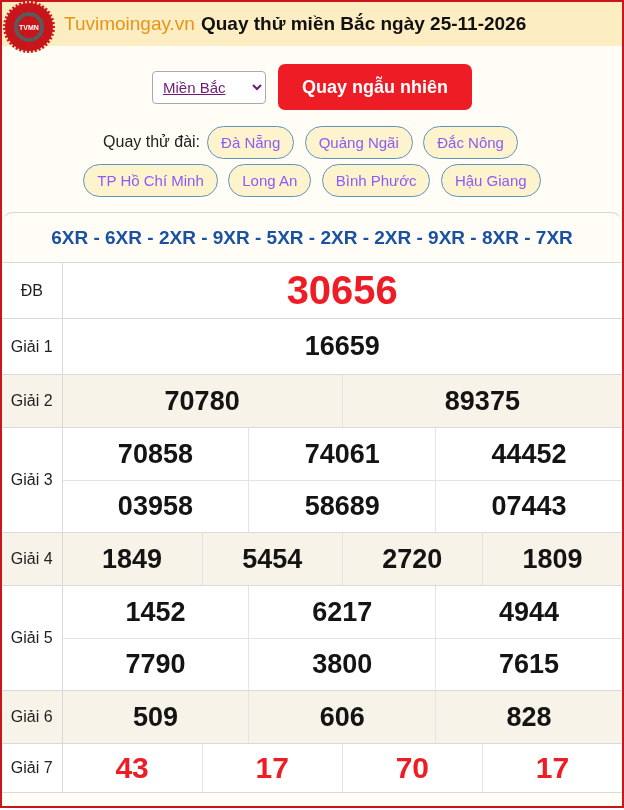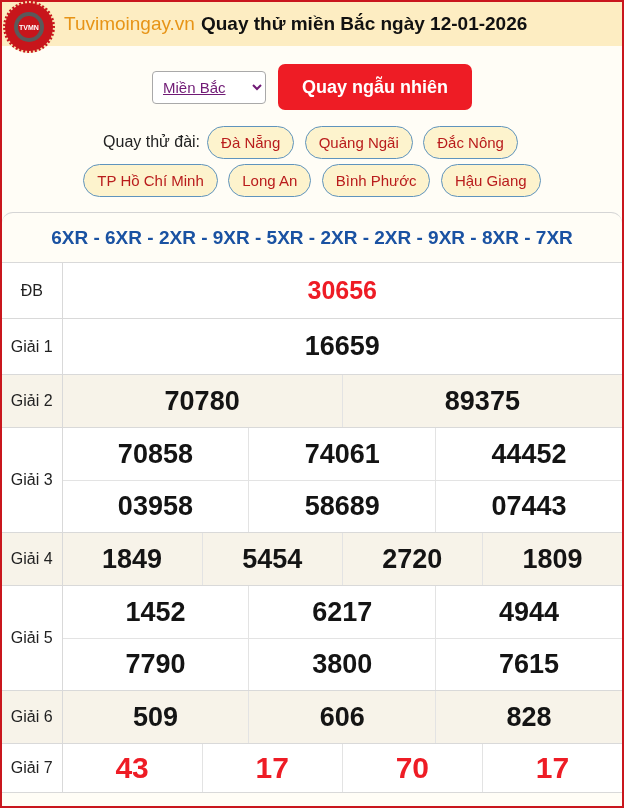--- a/index.html
+++ b/index.html
@@ -65,21 +65,21 @@
   
   .stations {
     margin-top: 13px; text-align: center;
     padding: 0 30px; line-height: 38px;
   }
   .stations-label { font-size: 16px; color: #222; margin-right: 4px; }
   .station-pill {
     display: inline-block; margin: 0 3px;
     padding: 6px 13px; border-radius: 17px;
     background: #fdf3cd; border: 1px solid #5f94bd;
-    color: #b91c1c; font-size: 15px; line-height: 19px;
+    color: #8b5cf6; font-size: 15px; line-height: 19px;
     cursor: pointer; vertical-align: middle;
   }
   
   .results-section { margin-top: 13px; border-top: 1px solid #d5d5d5; border-radius: 11px; }
   .spin-sequence {
     text-align: center; padding: 14px 0 13px;
     color: #1a52a2; font-size: 19px; font-weight: bold;
   }
   table.results { width: 100%; border-collapse: collapse; }
   table.results tr { border-top: 1px solid #d9d9d9; }
@@ -94,36 +94,36 @@
   .line { display: flex; height: 52px; align-items: center; }
   .line + .line { border-top: 1px solid #e3e3e3; }
   .num {
     flex: 1; text-align: center;
     font-size: 27px; font-weight: bold; color: #141414;
   }
   .num + .num { border-left: 1px solid #e3e3e3; height: 100%; display: flex; align-items: center; justify-content: center; }
   .num:first-child { height: 100%; display: flex; align-items: center; justify-content: center; }
   tr:nth-child(1) .line, tr:nth-child(2) .line { height: 55px; }
   tr:nth-child(8) .line { height: 48px; }
-  tr.special .num { color: #ee1c25; font-size: 25px; }
+  tr.special .num { color: #ee1c25; font-size: 40px; }
   tr.red .num { color: #ee1c25; font-size: 30px; }
 </style>
 </head>
 <body>
 
 <div class="page-frame">
 
   <div class="header">
     <div class="logo">
       <div class="logo-inner">
         <div class="logo-core">TVMN</div>
       </div>
     </div>
     <span class="brand">Tuvimoingay.vn</span>
-    <span class="page-title">Quay thử miền Bắc ngày 12-01-2026</span>
+    <span class="page-title">Quay thử miền Bắc ngày 25-11-2026</span>
   </div>
 
   <div class="controls">
     <select class="region-select">
       <option>Miền Bắc</option>
     </select>
     <button class="spin-button">Quay ngẫu nhiên</button>
   </div>
 
   <div class="stations">

